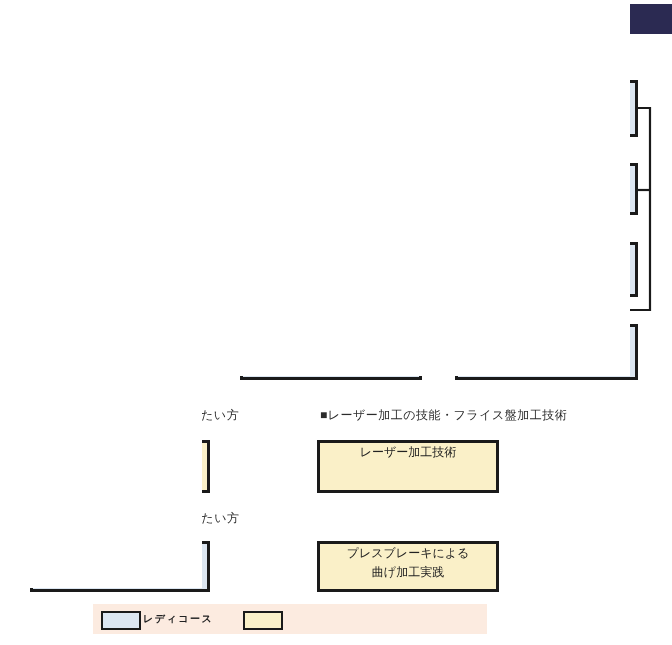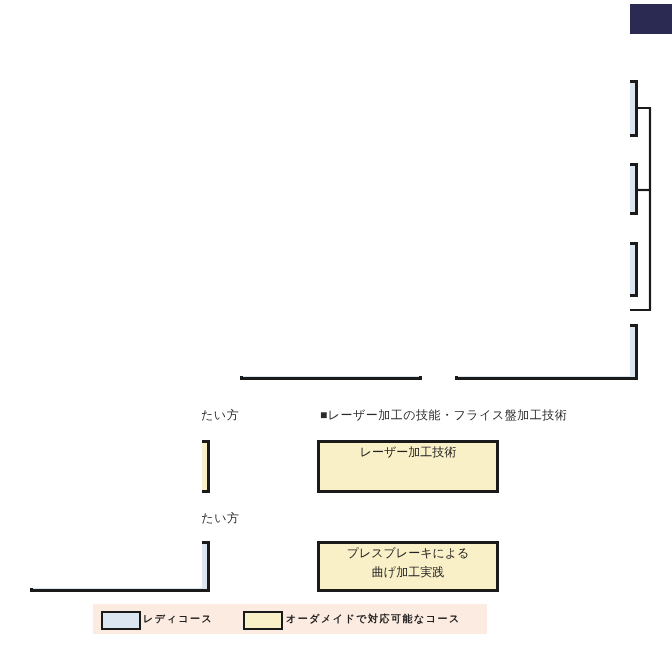--- a/index.html
+++ b/index.html
@@ -153,16 +153,15 @@
   </div>
   <div class="box order" style="left:317px;top:541px;width:182px;height:51px;">
     <span class="label">プレスブレーキによる
 曲げ加工実践</span>
   </div>
 
   <div class="legend">
     <span class="swatch ready"></span>
     <span class="lg-label lg-ready">レディコース</span>
     <span class="swatch order"></span>
-    <span class="lg-label lg-order">オーダメイドで対応可能なコース</span>
   </div>
 
 </div>
 
 </body></html>

